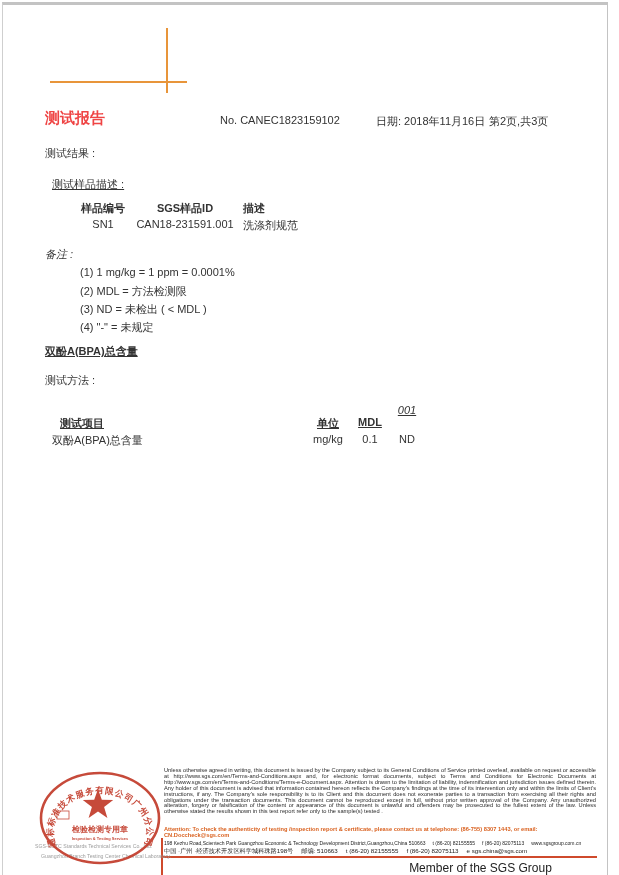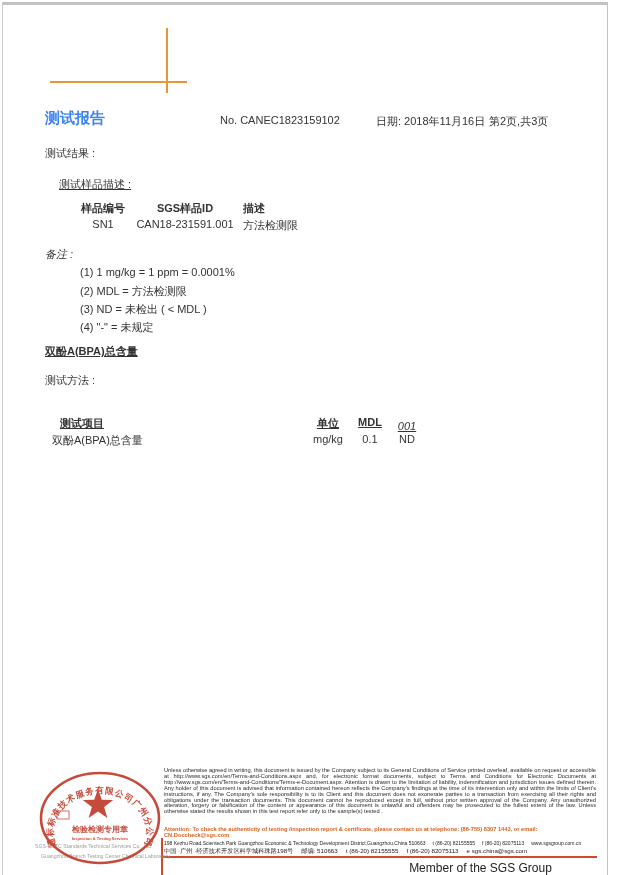--- a/index.html
+++ b/index.html
@@ -8,21 +8,21 @@
     font-family:"Liberation Sans","DejaVu Sans",sans-serif;color:#333;
   }
   .frame{position:absolute;left:2px;top:2px;width:604px;height:872px;
     border-top:3px solid #c3c3c3;border-left:1px solid #cfcfcf;border-right:1px solid #c3c3c3;pointer-events:none;}
   
   .logo-text{position:absolute;left:53px;top:32px;font-size:47px;font-weight:700;
     color:#8a8a8a;letter-spacing:-2px;line-height:1;}
   .logo-hline{position:absolute;left:50px;top:81px;width:137px;height:2px;background:#e8953a;}
   .logo-vline{position:absolute;left:166px;top:28px;width:2px;height:65px;background:#e8953a;}
   
-  .title{position:absolute;left:45px;top:109px;font-size:15px;font-weight:700;color:#3b82f6;}
+  .title{position:absolute;left:45px;top:109px;font-size:15px;font-weight:700;color:#ef4444;}
   .no{position:absolute;left:220px;top:114px;font-size:11px;}
   .date{position:absolute;left:376px;top:114px;font-size:11px;}
   .pages{position:absolute;left:489px;top:114px;font-size:11px;}
   .sec-label{position:absolute;font-size:11px;color:#333;}
   .u{text-decoration:underline;}
   .b{font-weight:700;}
   
   .col1{position:absolute;left:60px;width:86px;text-align:center;font-size:11px;}
   .col2{position:absolute;left:128px;width:114px;text-align:center;font-size:11px;}
   .col3{position:absolute;left:243px;font-size:11px;}
@@ -62,42 +62,42 @@
 
   <div class="logo-hline"></div>
   <div class="logo-vline"></div>
 
   <div class="title">测试报告</div>
   <div class="no">No. CANEC1823159102</div>
   <div class="date">日期: 2018年11月16日</div>
   <div class="pages">第2页,共3页</div>
 
   <div class="sec-label" style="left:45px;top:146px;">测试结果 :</div>
-  <div class="sec-label u" style="left:59px;top:177px;">测试样品描述 :</div>
+  <div class="sec-label u" style="left:52px;top:177px;">测试样品描述 :</div>
 
   <div class="col1 b" style="top:201px;">样品编号</div>
   <div class="col2 b" style="top:201px;">SGS样品ID</div>
   <div class="col3 b" style="top:201px;">描述</div>
   <div class="col1" style="top:218px;">SN1</div>
   <div class="col2" style="top:218px;">CAN18-231591.001</div>
-  <div class="col3" style="top:218px;">方法检测限</div>
+  <div class="col3" style="top:218px;">洗涤剂规范</div>
 
   <div class="sec-label" style="left:45px;top:247px;font-style:italic;">备注 :</div>
   <div class="note" style="top:266px;">(1) 1 mg/kg = 1 ppm = 0.0001%</div>
   <div class="note" style="top:284px;">(2) MDL = 方法检测限</div>
   <div class="note" style="top:302px;">(3) ND = 未检出 ( &lt; MDL )</div>
   <div class="note" style="top:320px;">(4) "-" = 未规定</div>
 
   <div class="sec-label b u" style="left:45px;top:344px;">双酚A(BPA)总含量</div>
   <div class="sec-label" style="left:45px;top:373px;">测试方法 :</div>
 
   <div class="rt-item b u">测试项目</div>
   <div class="rt-unit b u" style="top:416px;">单位</div>
   <div class="rt-mdl b u" style="top:416px;">MDL</div>
-  <div class="rt-s1 u i" style="top:420px;">001</div>
+  <div class="rt-s1 u i" style="top:404px;">001</div>
   <div class="rt-row-item">双酚A(BPA)总含量</div>
   <div class="rt-unit" style="top:433px;">mg/kg</div>
   <div class="rt-mdl" style="top:433px;">0.1</div>
   <div class="rt-s1" style="top:433px;">ND</div>
 
   <div class="legal">Unless otherwise agreed in writing, this document is issued by the Company subject to its General Conditions of Service printed overleaf, available on request or accessible at http://www.sgs.com/en/Terms-and-Conditions.aspx and, for electronic format documents, subject to Terms and Conditions for Electronic Documents at http://www.sgs.com/en/Terms-and-Conditions/Terms-e-Document.aspx. Attention is drawn to the limitation of liability, indemnification and jurisdiction issues defined therein. Any holder of this document is advised that information contained hereon reflects the Company's findings at the time of its intervention only and within the limits of Client's instructions, if any. The Company's sole responsibility is to its Client and this document does not exonerate parties to a transaction from exercising all their rights and obligations under the transaction documents. This document cannot be reproduced except in full, without prior written approval of the Company. Any unauthorized alteration, forgery or falsification of the content or appearance of this document is unlawful and offenders may be prosecuted to the fullest extent of the law. Unless otherwise stated the results shown in this test report refer only to the sample(s) tested .</div>
   <div class="attention">Attention: To check the authenticity of testing /inspection report &amp; certificate, please contact us at telephone: (86-755) 8307 1443, or email: CN.Doccheck@sgs.com</div>
 
   <div class="addr1">
     <span>198 Kezhu Road,Scientech Park Guangzhou Economic &amp; Technology Development District,Guangzhou,China 510663</span>

